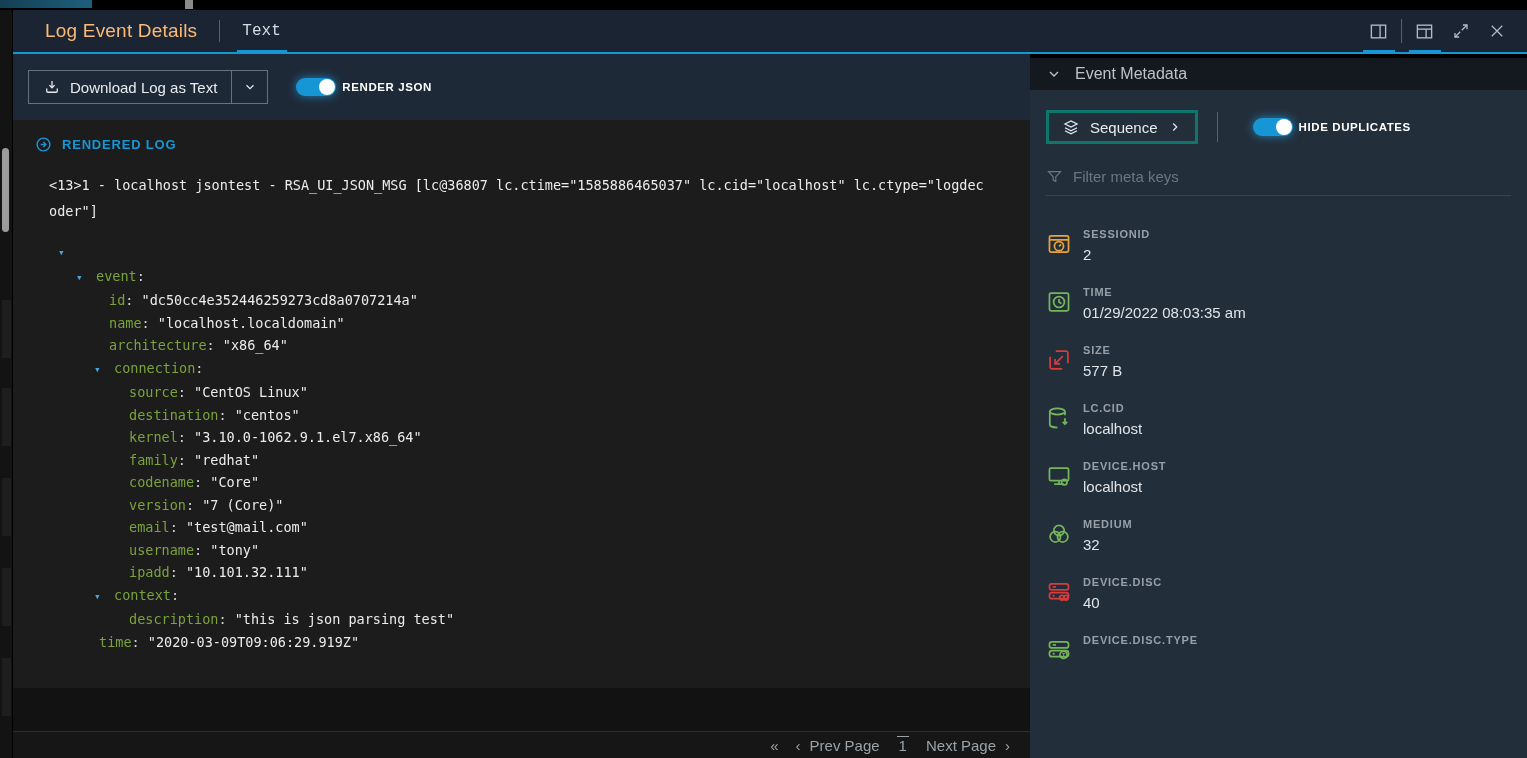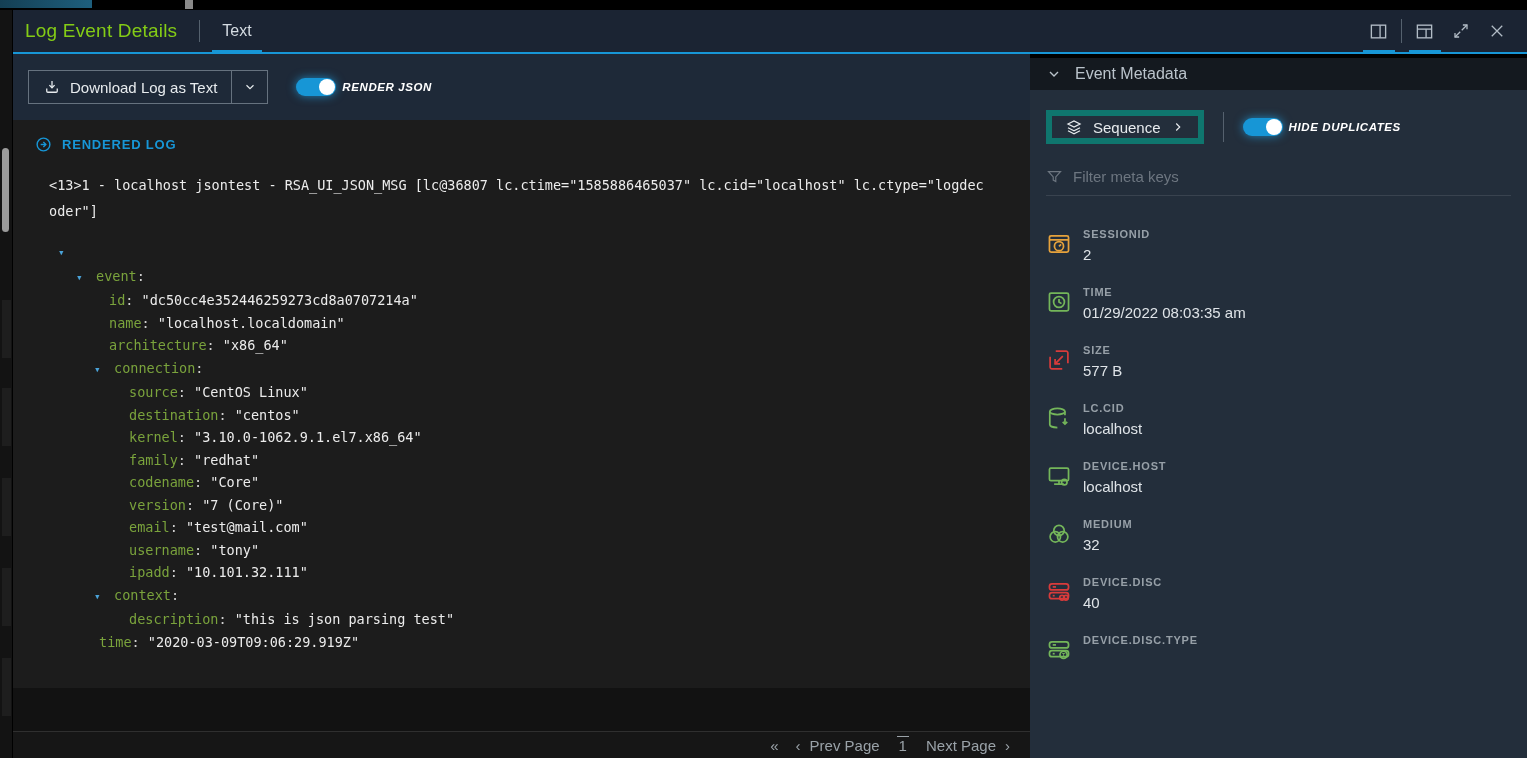--- a/index.html
+++ b/index.html
@@ -15,42 +15,42 @@
   .rail-thumb { position:absolute; top:138px; left:2px; width:7px; height:84px; background:#9b9b9b; border-radius:4px; }
   .rail-ghost { position:absolute; left:2px; width:9px; height:58px; background:#1e1e1e; }
 
   
   .window { position:absolute; left:13px; top:10px; right:0; bottom:0;
             display:flex; flex-direction:column; background:#000; }
 
   
   .titlebar { height:44px; background:#1b2433; border-bottom:2px solid #1796d6;
               display:flex; align-items:center; flex-shrink:0; position:relative; }
-  .tb-title { margin-left:12px; font-size:19px; color:#84cc16; letter-spacing:.2px;text-align:right; }
+  .tb-title { margin-left:32px; font-size:19px; color:#fdba74; letter-spacing:.2px;text-align:right; }
   .tb-divider { width:1px; height:22px; background:#55616e; margin:0 22px; }
-  .tab-wrap { position:relative; height:100%; display:flex; align-items:center; }
+  .tab-wrap { position:relative; height:100%; display:flex; align-items:center;font-family:Liberation Mono, monospace; }
   .tb-tab { font-size:16px; color:#d5dce2; }
   .blue-bar { position:absolute; bottom:-2px; left:50%; transform:translateX(-50%);
               width:50px; height:4px; background:#1796d6; }
   .tb-icons { margin-left:auto; display:flex; align-items:center; margin-right:12px; color:#b2bcc6; height:100%; }
   .icon-wrap { position:relative; height:100%; display:flex; align-items:center; padding:0 9px; cursor:pointer; }
   .icon-wrap .blue-bar { width:32px; }
   .tb-icon-div { width:1px; height:24px; background:#55616e; margin:0 4px; }
 
   
   .main-row { flex:1; display:flex; min-height:0; }
   .left-panel { flex:1; display:flex; flex-direction:column; min-width:0; }
 
   
   .toolbar { height:66px; background:#1e2938; display:flex; align-items:center;
              padding-left:15px; flex-shrink:0; }
   .btn-group { display:flex; align-items:stretch; border:1px solid #66727f; height:34px; color:#e7ebee; cursor:pointer; }
   .btn-main { display:flex; align-items:center; gap:9px; padding:0 14px; font-size:15px; }
   .btn-caret { width:36px; display:flex; align-items:center; justify-content:center; border-left:1px solid #66727f; }
-  .toggle-row { display:flex; align-items:center; margin-left:28px;font-style:italic; }
+  .toggle-row { display:flex; align-items:center; margin-left:28px; }
   .toggle { width:40px; height:18px; border-radius:10px; background:#1796d6; position:relative;
             box-shadow:0 0 10px rgba(35,160,225,.75); cursor:pointer; flex-shrink:0; }
   .toggle .knob { position:absolute; right:1px; top:1px; width:16px; height:16px; border-radius:50%; background:#fff; }
   .toggle-label { font-size:11.5px; font-weight:bold; color:#fff; letter-spacing:.6px; margin-left:6px; }
 
   
   .content { flex:1; background:#1c1c1c; overflow:hidden; font-family:"DejaVu Sans Mono", monospace; }
   .section-head { display:flex; align-items:center; gap:10px; margin:16px 0 0 22px;
                   color:#1796d6; font-family:"Liberation Sans", sans-serif;
                   font-weight:bold; font-size:13px; letter-spacing:.8px; }
@@ -70,21 +70,21 @@
   .pg { cursor:pointer; }
   .pg + .pg { margin-left:17px; }
   .page-num { border-top:1px solid #9aa2a8; padding:0 2px; }
 
   
   .right-panel { width:497px; flex-shrink:0; background:#000; display:flex; flex-direction:column;border-radius:27px; }
   .rp-header { margin-top:4px; height:32px; background:#14191f; display:flex; align-items:center;
                gap:13px; padding-left:16px; color:#bac3cb; font-size:16px; flex-shrink:0; }
   .rp-body { flex:1; background:#232e3b; padding:0 16px; overflow:hidden; }
   .rp-controls { display:flex; align-items:center; margin-top:20px; height:34px; }
-  .seq-btn { display:flex; align-items:center; gap:10px; border:6px solid #0f766e; height:34px;
+  .seq-btn { display:flex; align-items:center; gap:10px; border:3px solid #0f766e; height:34px;
              padding:0 13px; color:#e7ebee; font-size:15px; cursor:pointer; }
   .vdiv { width:1px; height:30px; background:#55616e; margin:0 19px; }
   .filter-row { display:flex; align-items:center; gap:10px; margin-top:24px; padding-bottom:10px;
                 border-bottom:1px solid #39434f; color:#6d7680; }
   .filter-input { background:transparent; border:none; outline:none; color:#aab3bb;
                   font-size:15px; width:380px; font-family:"Liberation Sans", sans-serif; }
   .filter-input::placeholder { color:#6d7680; }
   .meta-list { margin-top:32px; }
   .meta-item { display:flex; margin-bottom:14px; min-height:44px; }
   .meta-icon { width:26px; margin-right:11px; padding-top:3px; flex-shrink:0; }
@@ -235,21 +235,21 @@
                 <path d="M4 8l8-4 8 4-8 4z"></path>
                 <path d="M4 13l8 4 8-4"></path>
                 <path d="M4 17l8 4 8-4"></path>
               </svg>
             <span>Sequence</span>
             <svg width="14" height="14" viewBox="0 0 24 24" fill="none" stroke="currentColor" stroke-width="2">
                 <path d="M9 6l6 6-6 6"></path>
               </svg>
           </div>
           <div class="vdiv"></div>
-          <div class="toggle-row" style="margin-left:0">
+          <div class="toggle-row" style="margin-left:16px">
             <div class="toggle">
                 <span class="knob"></span>
               </div>
             <span class="toggle-label">HIDE DUPLICATES</span>
           </div>
         </div>
         <div class="filter-row">
           <svg width="17" height="17" viewBox="0 0 24 24" fill="none" stroke="currentColor" stroke-width="1.7">
               <path d="M3.5 5h17l-6.7 7.6V19l-3.6-1.9v-4.5z"></path>
             </svg>

